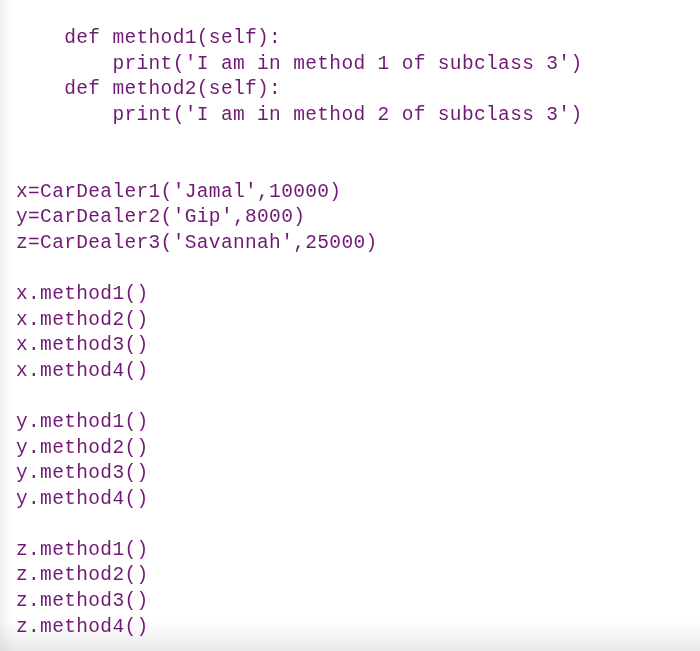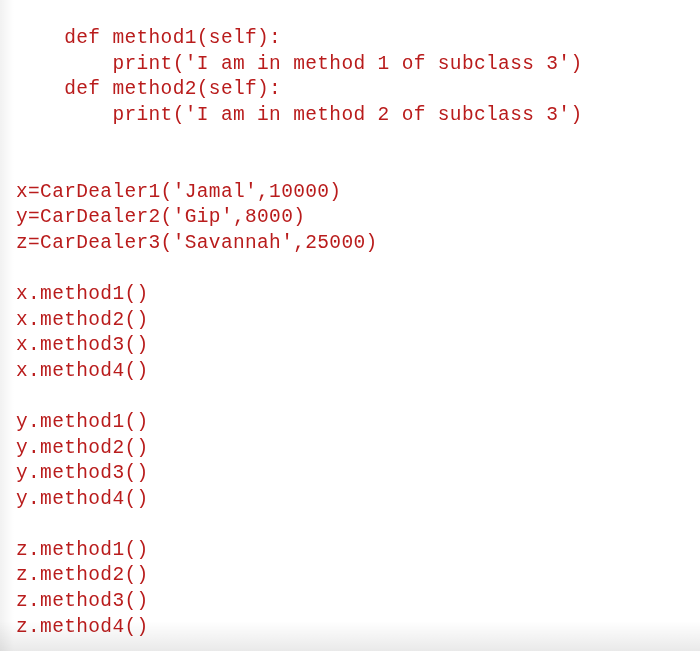--- a/index.html
+++ b/index.html
@@ -49,21 +49,21 @@
     box-sizing: border-box;
     z-index: 2;
   }
   .code-line {
     display: block;
     height: 25.6px;
     line-height: 25.6px;
     font-family: "Liberation Mono", "DejaVu Sans Mono", monospace;
     font-size: 19.5px;
     letter-spacing: 0.35px;
-    color: #b91c1c;
+    color: #701a75;
     white-space: pre;
     padding-left: 16px;
     box-sizing: border-box;
   }
   .code-line.blank {
     color: transparent;
   }
 </style>
 </head>
 <body>

